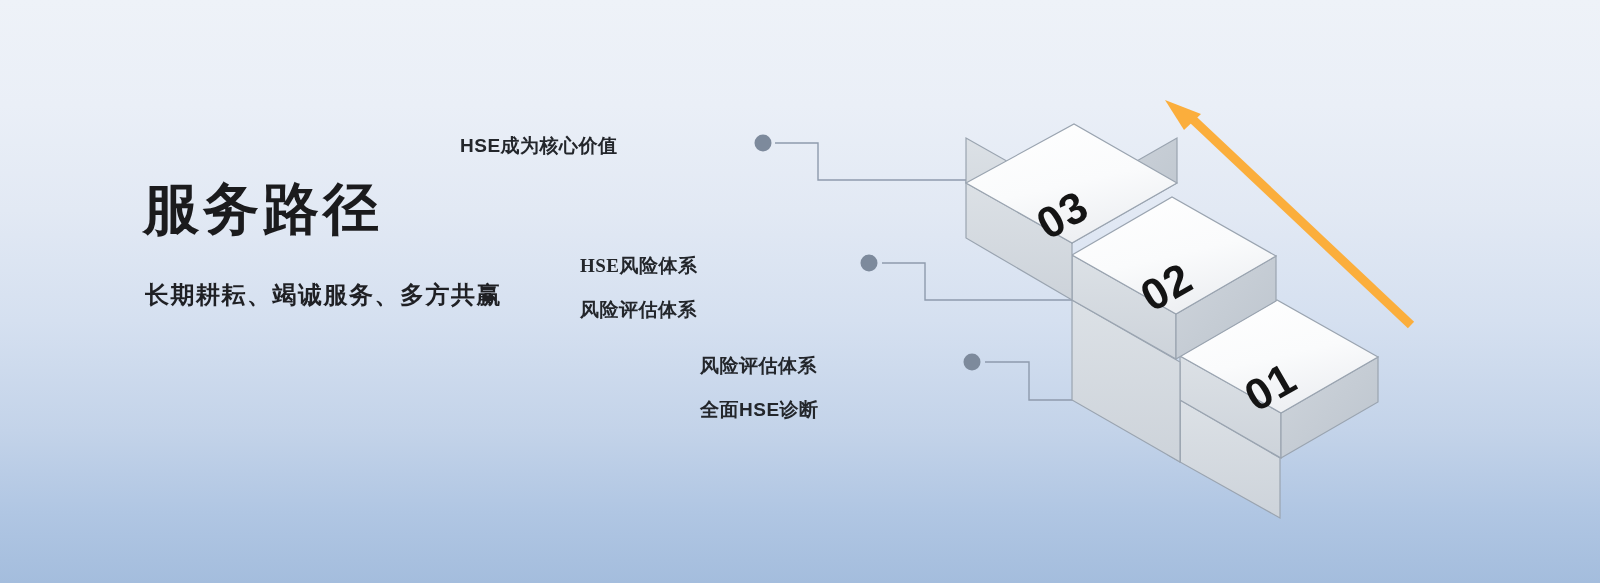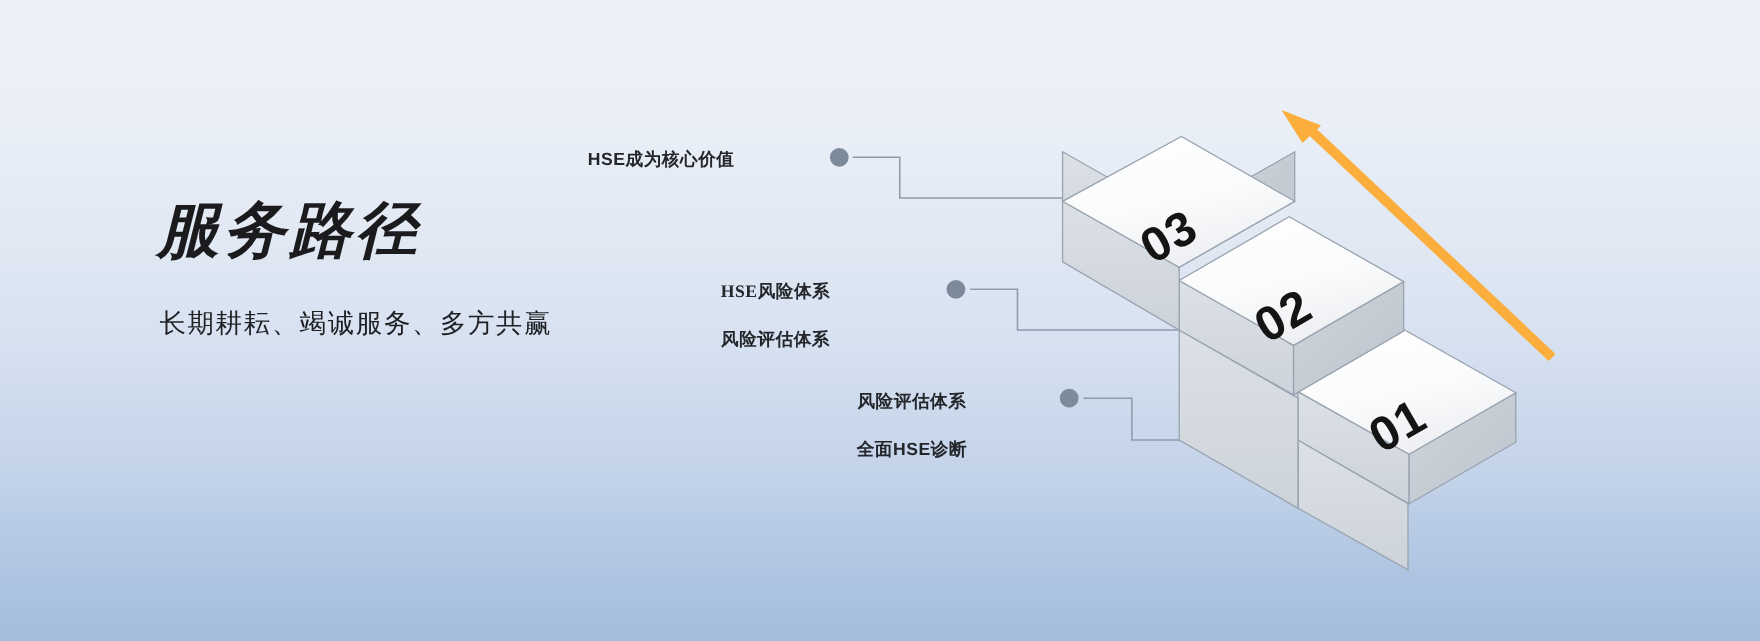--- a/index.html
+++ b/index.html
@@ -30,36 +30,35 @@
     top: 178px;
     width: 480px;
   }
   #page-title {
     margin: 0;
     font-size: 56px;
     line-height: 1.12;
     font-weight: 700;
     letter-spacing: 4px;
     color: #1b1b1d;
-    font-style: italic;
   }
   #page-subtitle {
     margin: 38px 0 0 2px;
     font-size: 24px;
     line-height: 1.3;
-    font-weight: 400;
+    font-weight: 700;
     letter-spacing: 1.5px;
     color: #1f2024;
   }
   
   .callout {
     position: absolute;
-    text-align: center;
+    text-align: left;
     color: #23262b;
-    font-size: 16px;
+    font-size: 19px;
     font-weight: 700;
     line-height: 44px;
     letter-spacing: 0.5px;
     white-space: nowrap;
   }
   .callout .line { display: block; }
   #callout-3 { left: 460px; top: 124px; width: 282px; }
   #callout-2 { left: 580px; top: 244px; width: 250px; font-family: Liberation Serif, serif; }
   #callout-1 { left: 700px; top: 344px; width: 258px; }
 

